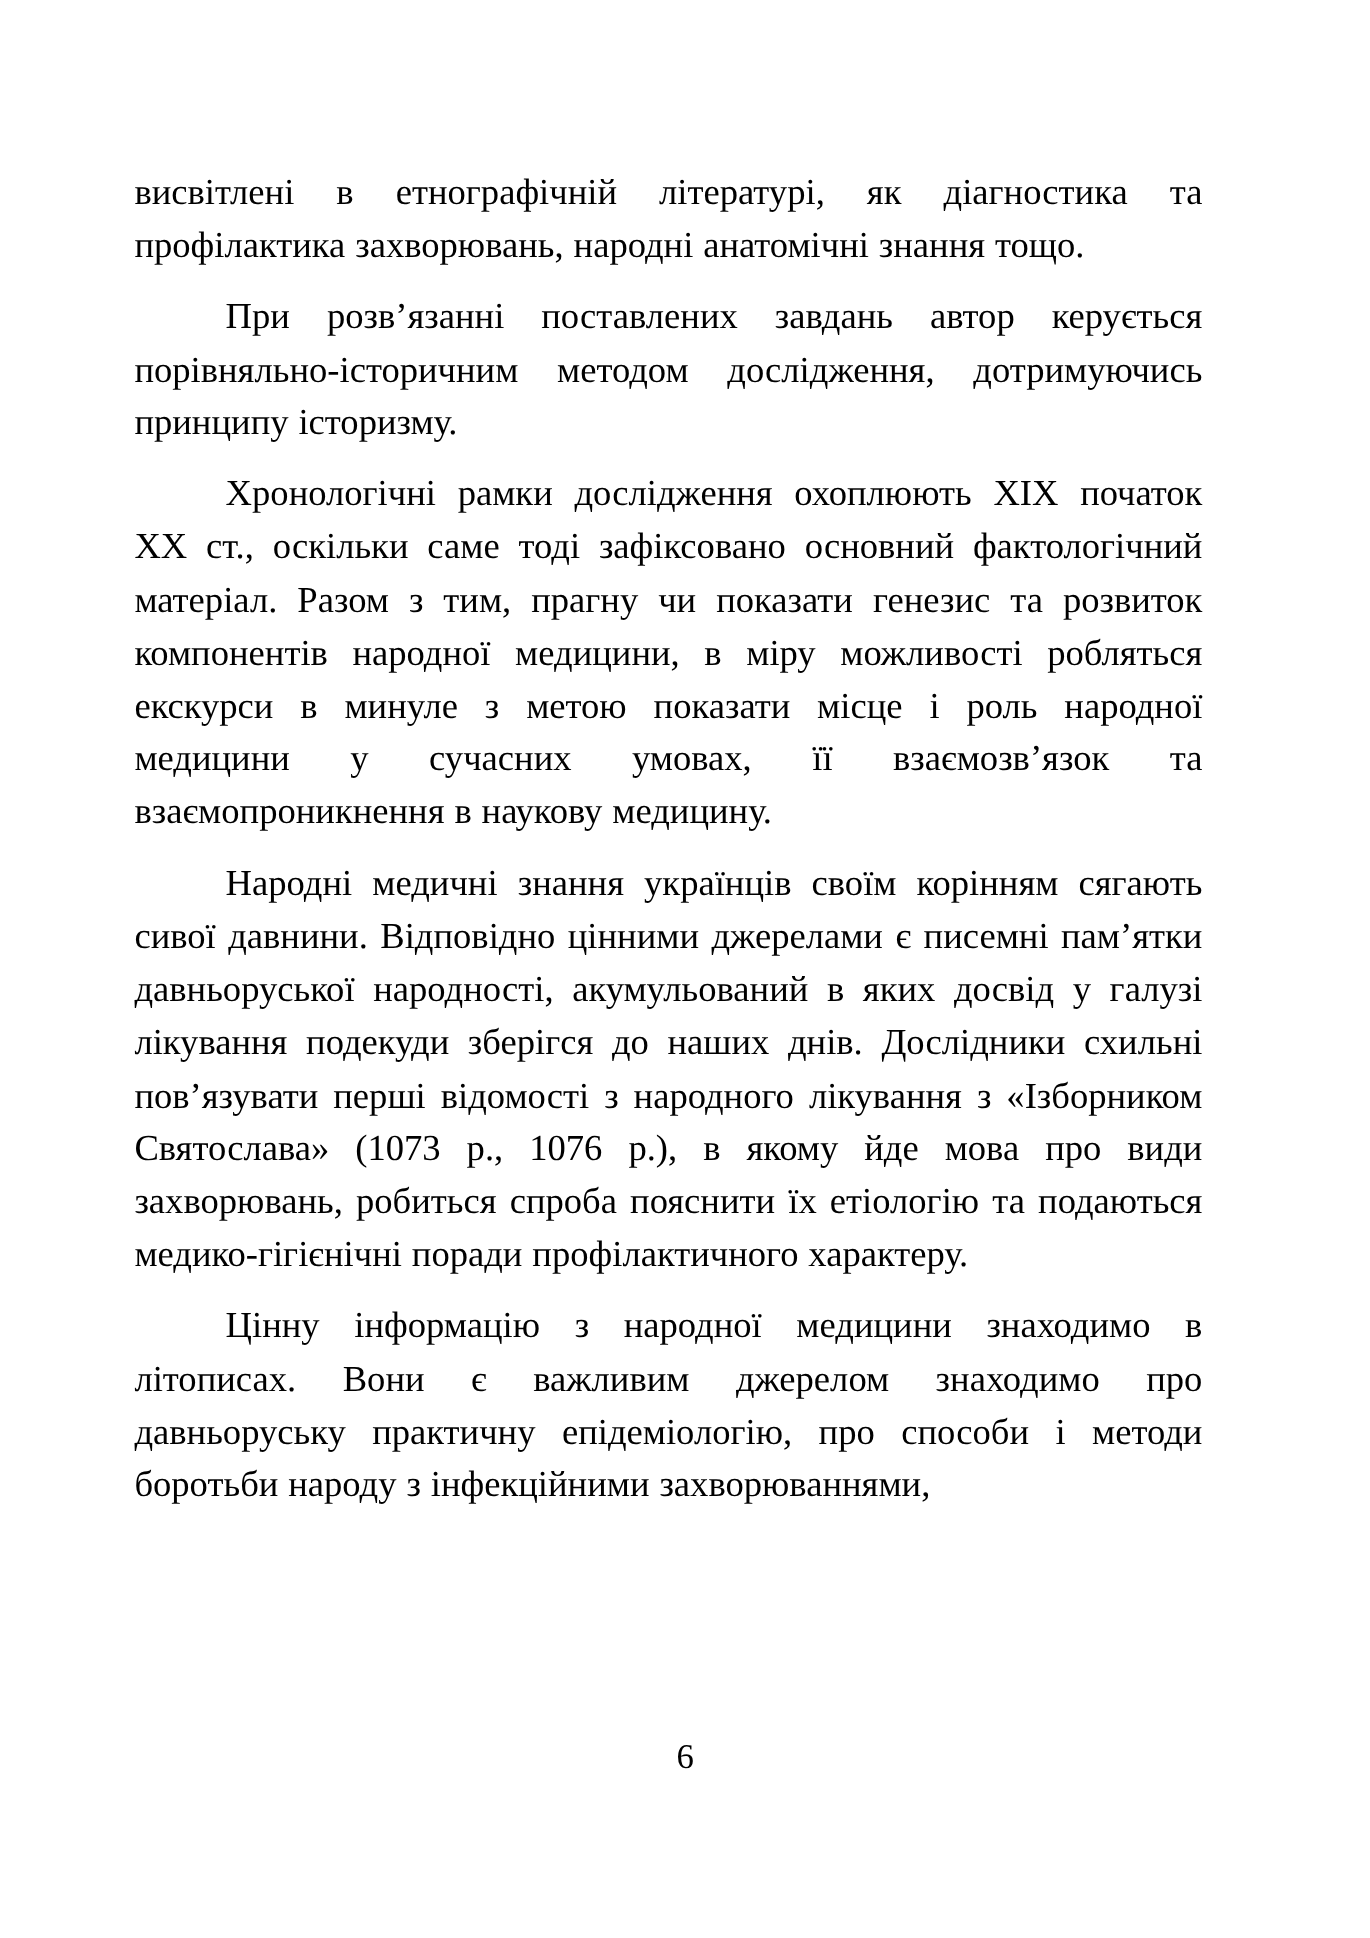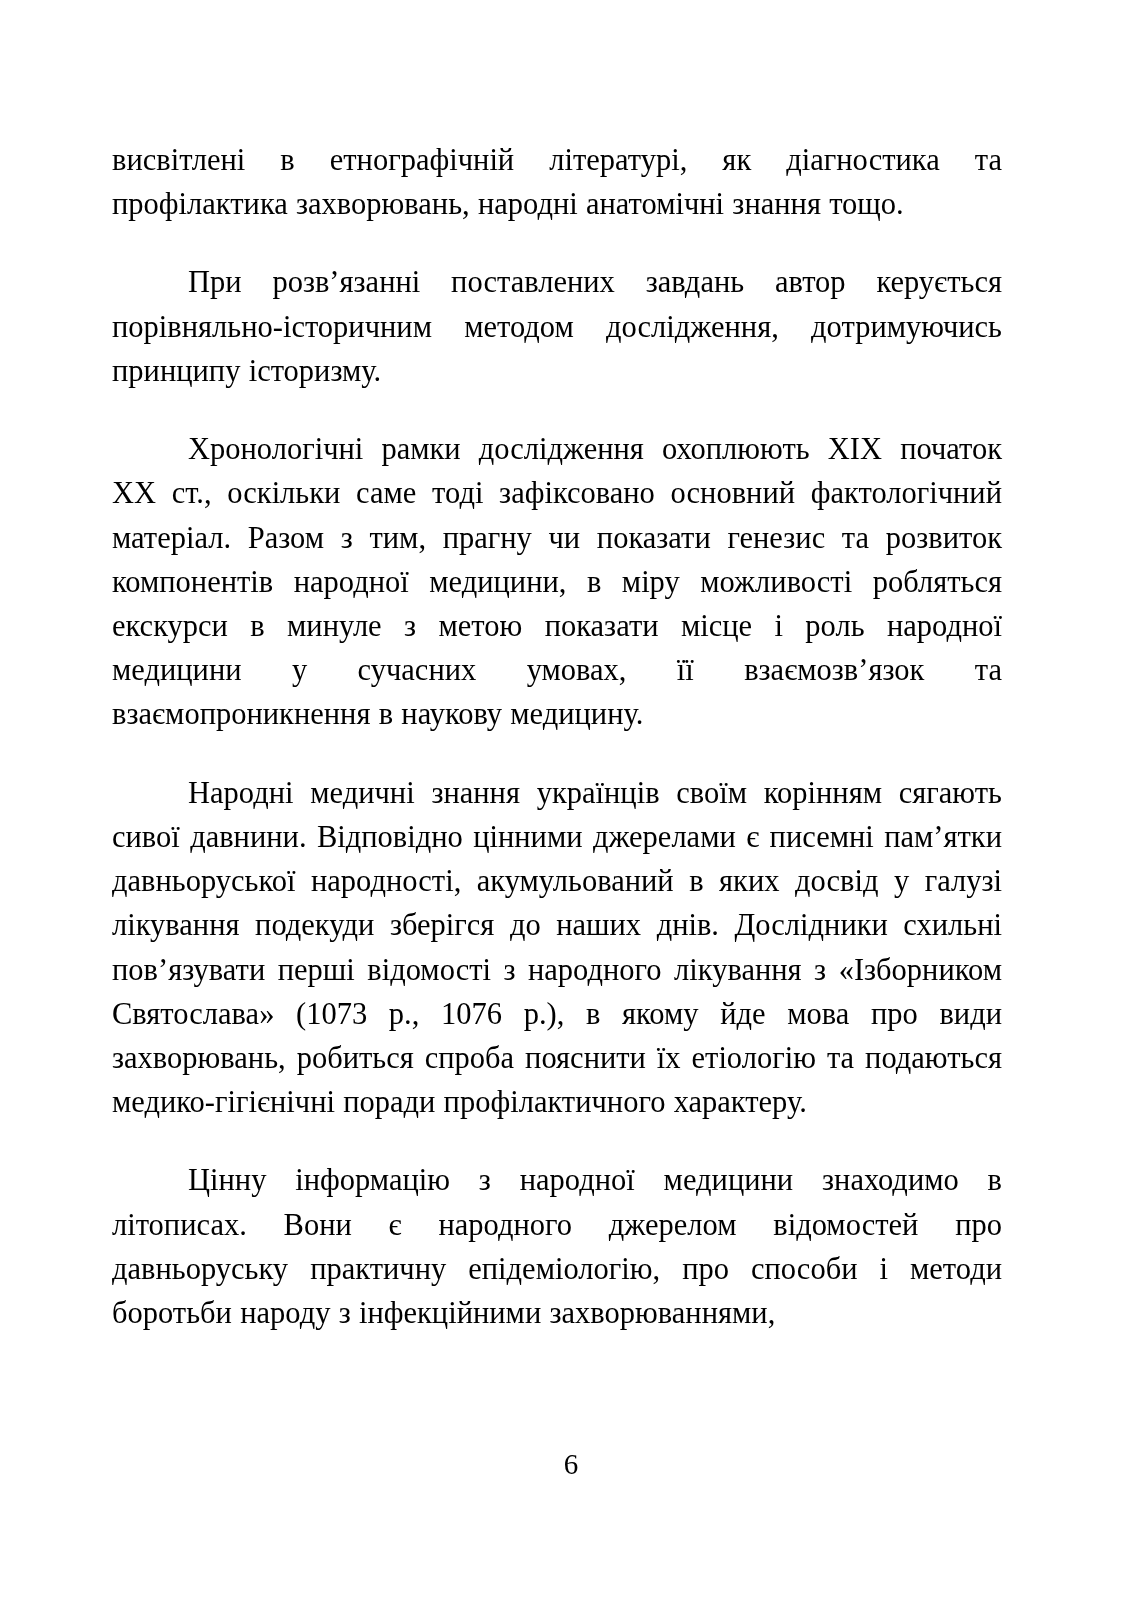--- a/index.html
+++ b/index.html
@@ -26,21 +26,21 @@
   p.para {
     margin: 0 0 0 0;
     font-size: 30.5px;
     line-height: 1.45;
     text-align: justify;
     text-justify: inter-word;
     text-indent: 0;
     word-spacing: 0.02em;
   }
   p.para + p.para {
-    margin-top: 34px;
+    margin-top: 15px;
   }
   p.para.indent {
     text-indent: 76px;
   }
   .page-number {
     position: absolute;
     left: 0;
     right: 0;
     top: 1448px;
     text-align: center;
@@ -50,16 +50,16 @@
 </style>
 </head>
 <body>
 
 <div class="page">
   <div class="text-block">
     <p class="para">висвітлені в етнографічній літературі, як діагностика та профілактика захворювань, народні анатомічні знання тощо.</p>
     <p class="para indent">При розв’язанні поставлених завдань автор керується порівняльно-історичним методом дослідження, дотримуючись принципу історизму.</p>
     <p class="para indent">Хронологічні рамки дослідження охоплюють ХІХ початок ХХ ст., оскільки саме тоді зафіксовано основний фактологічний матеріал. Разом з тим, прагну чи показати генезис та розвиток компонентів народної медицини, в міру можливості робляться екскурси в минуле з метою показати місце і роль народної медицини у сучасних умовах, її взаємозв’язок та взаємопроникнення в наукову медицину.</p>
     <p class="para indent">Народні медичні знання українців своїм корінням сягають сивої давнини. Відповідно цінними джерелами є писемні пам’ятки давньоруської народності, акумульований в яких досвід у галузі лікування подекуди зберігся до наших днів. Дослідники схильні пов’язувати перші відомості з народного лікування з «Ізборником Святослава» (1073 р., 1076 р.), в якому йде мова про види захворювань, робиться спроба пояснити їх етіологію та подаються медико-гігієнічні поради профілактичного характеру.</p>
-    <p class="para indent">Цінну інформацію з народної медицини знаходимо в літописах. Вони є народного джерелом відомостей про давньоруську практичну епідеміологію, про способи і методи боротьби народу з інфекційними захворюваннями,</p>
+    <p class="para indent">Цінну інформацію з народної медицини знаходимо в літописах. Вони є важливим джерелом знаходимо про давньоруську практичну епідеміологію, про способи і методи боротьби народу з інфекційними захворюваннями,</p>
   </div>
   <div class="page-number">6</div>
 </div>
 
 </body></html>

